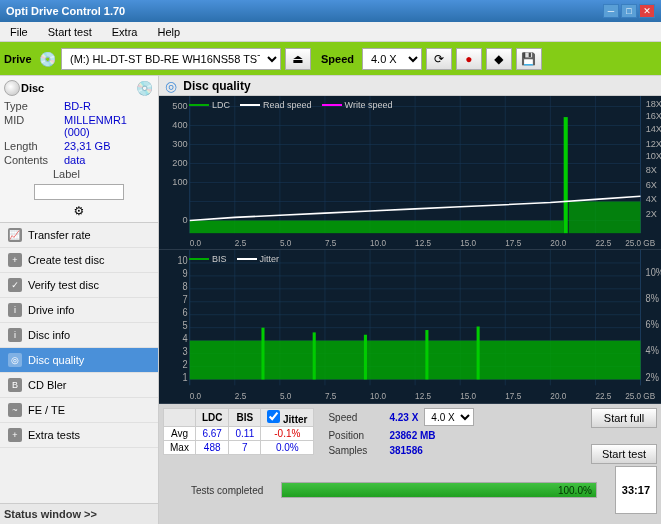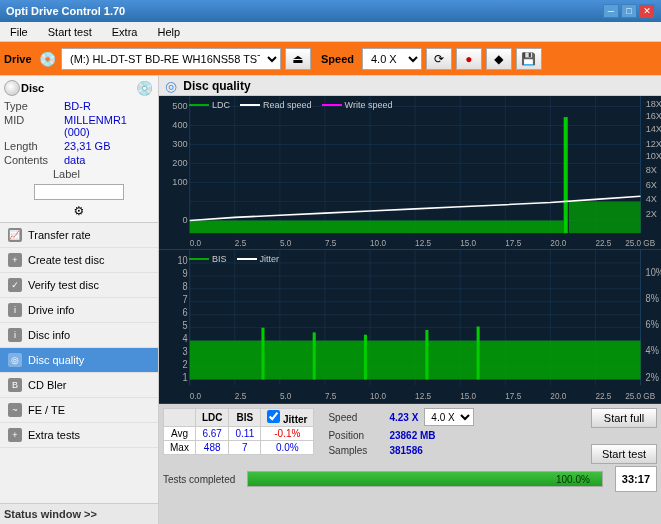--- a/index.html
+++ b/index.html
@@ -35,21 +35,21 @@
       display: flex;
       align-items: center;
       padding: 0 4px;
       border-bottom: 1px solid #d0d0d0;
       gap: 8px;
     }
     .menu-item { padding: 2px 6px; font-size: 11px; cursor: pointer; }
     
     
     .toolbar {
-      background: #f97316;
+      background: #84cc16;
       height: 34px;
       display: flex;
       align-items: center;
       padding: 0 4px;
       border-bottom: 1px solid #d0d0d0;
       gap: 4px;
     }
     .toolbar-label { font-size: 11px; font-weight: bold; margin-right: 4px; }
     .drive-select {
       background: white;
@@ -288,39 +288,40 @@
       border: 1px solid #aaa;
       position: relative;
       margin: 2px 0;
     }
     .progress-bar {
       background: linear-gradient(to bottom, #40c040, #20a020);
       height: 100%;
       display: flex;
       align-items: center;
       justify-content: flex-end;
-      padding-right: 12px;
+      padding-right: 4px;
       font-size: 10px;
       color: #003300;
     }
     
     .status-text { font-size: 10px; color: #333; }
     .bottom-row {
       display: flex;
       align-items: center;
-      gap: 6px;
+      gap: 12px;
+      margin-left: 28px;
     }
     .time-display {
       margin-left: auto;
       font-size: 11px;
       font-weight: bold;
       color: #000;
       background: white;
       border: 1px solid #aaa;
-      padding: 6px 6px;
+      padding: 17px 6px;
     }
   </style>
 </head>
 <body>
 
 <div class="title-bar">
   <div class="title-bar-text">Opti Drive Control 1.70</div>
   <div class="title-bar-controls">
     <div class="title-btn">─</div>
     <div class="title-btn">□</div>

